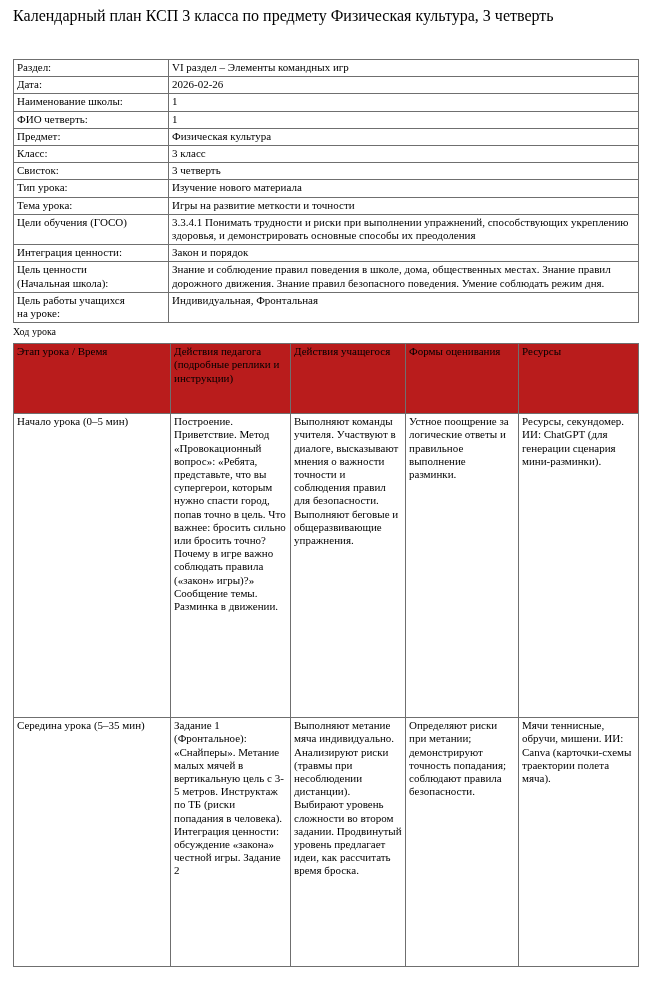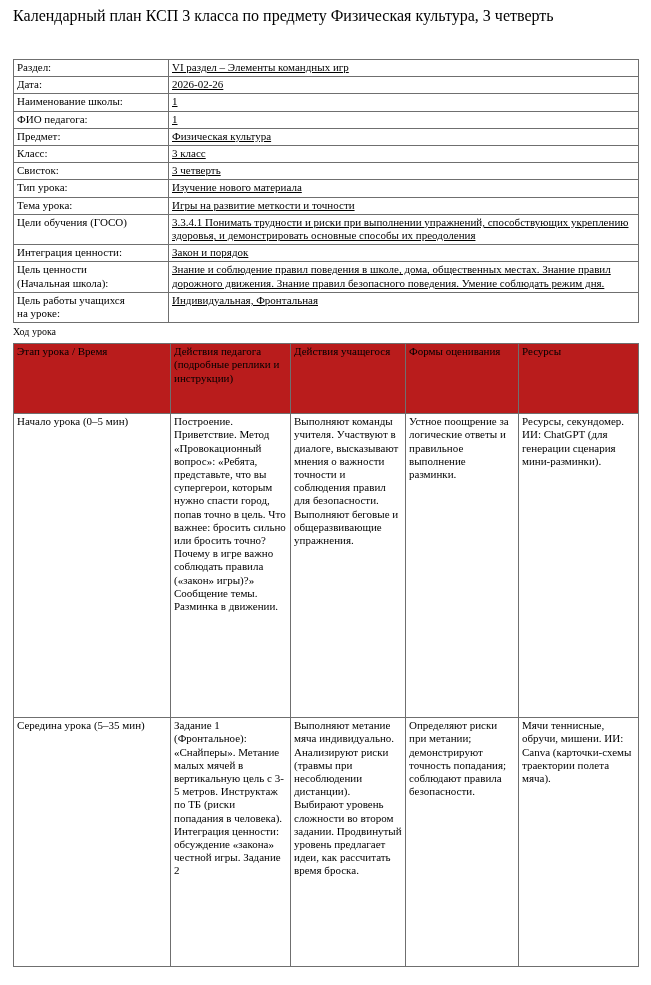--- a/index.html
+++ b/index.html
@@ -43,21 +43,21 @@
     text-align: left;
     font-weight: normal;
     word-wrap: break-word;
     overflow-wrap: break-word;
   }
   
   #info-table { width: 625px; margin-top: 36px; }
   #info-table col.c-label { width: 155px; }
   #info-table col.c-value { width: 470px; }
   #info-table td.label { white-space: pre-line; }
-  #info-table td.value { white-space: pre-line; text-decoration: underline; }
+  #info-table td.value { white-space: pre-line; }
 
   .section-caption {
     font-size: 10px;
     line-height: 14px;
     margin: 2px 0 4px 13px;
   }
 
   
   #plan-table { width: 625px; }
   #plan-table col.c1 { width: 157px; }
@@ -94,21 +94,21 @@
       </tr>
       <tr>
         <td class="label">Дата:</td>
         <td class="value">2026-02-26</td>
       </tr>
       <tr>
         <td class="label">Наименование школы:</td>
         <td class="value">1</td>
       </tr>
       <tr>
-        <td class="label">ФИО педагога:</td>
+        <td class="label">ФИО четверть:</td>
         <td class="value">1</td>
       </tr>
       <tr>
         <td class="label">Предмет:</td>
         <td class="value">Физическая культура</td>
       </tr>
       <tr>
         <td class="label">Класс:</td>
         <td class="value">3 класс</td>
       </tr>

